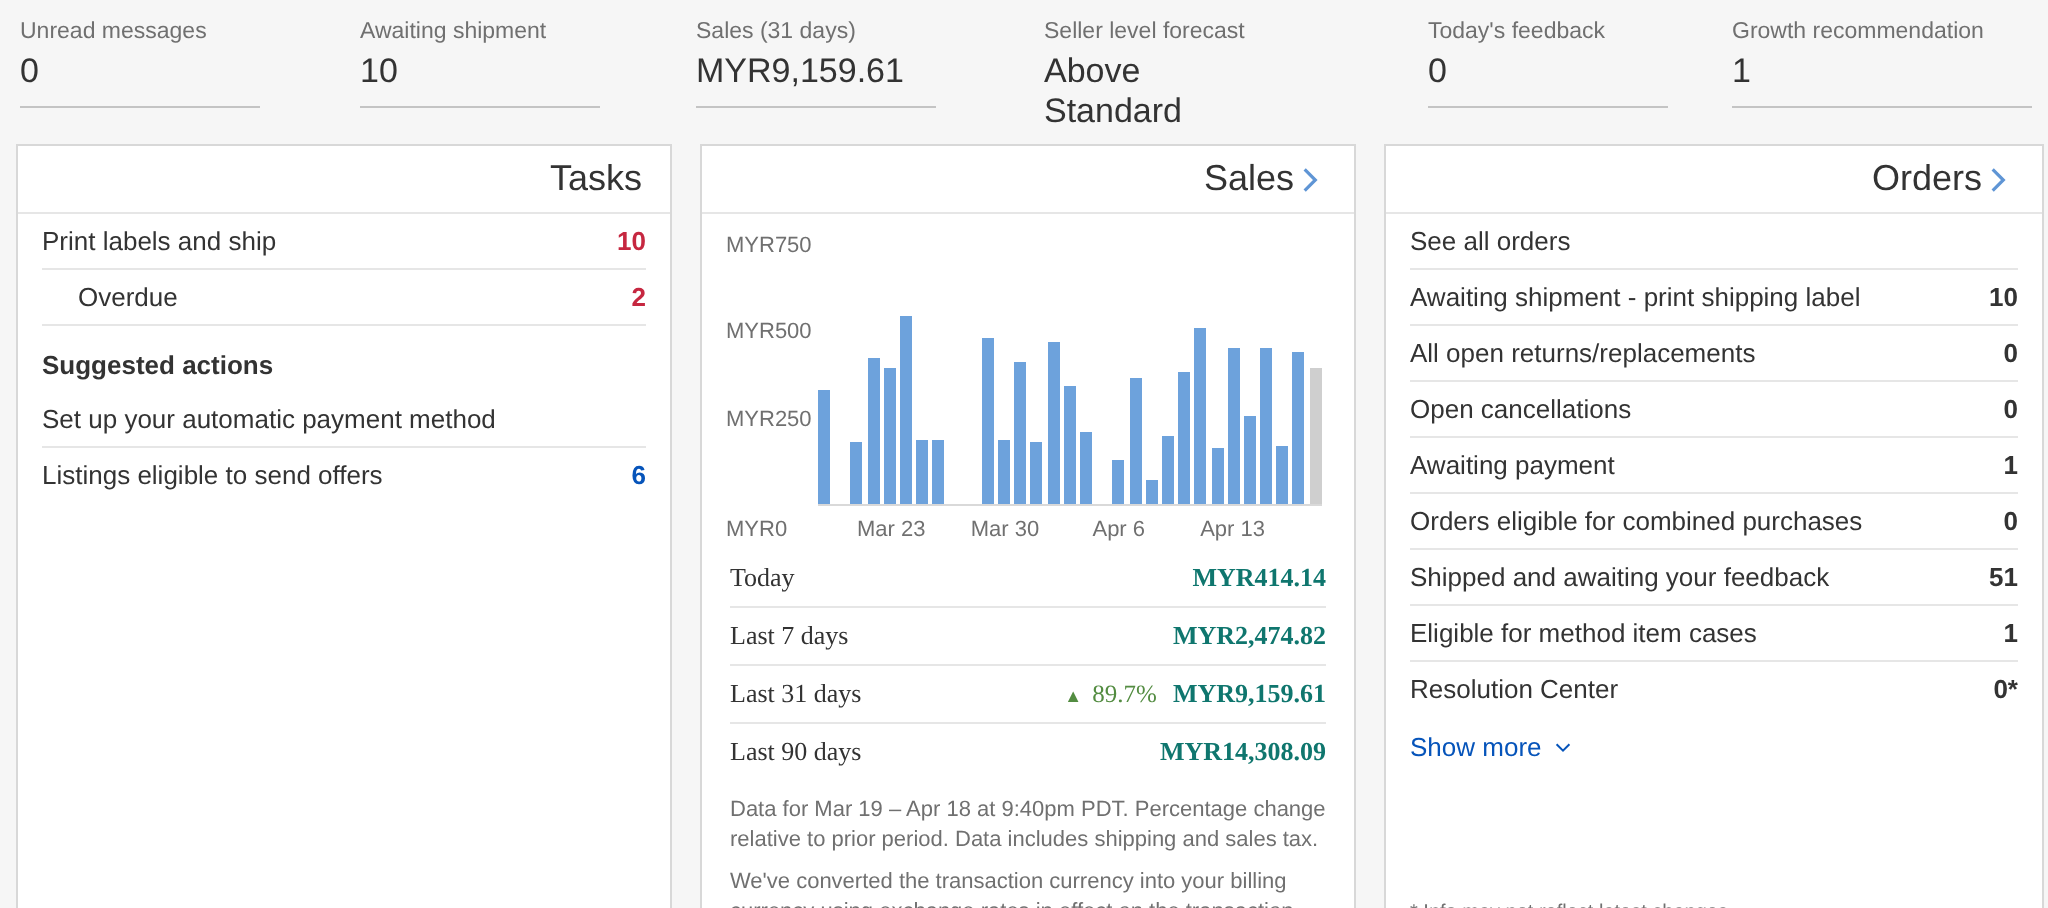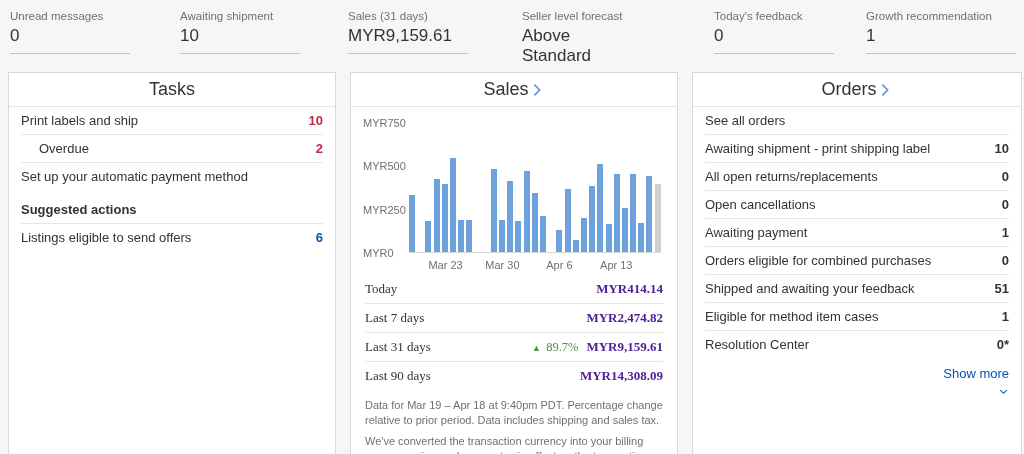--- a/index.html
+++ b/index.html
@@ -17,50 +17,50 @@
   .stat{position:absolute; top:10px;}
   .stat-label{font-size:11.5px; color:var(--muted); display:block; margin-bottom:4px;}
   .stat-value{font-size:17px; color:var(--text); padding-bottom:7px; border-bottom:1px solid var(--underline); width:120px;}
   .stat:last-child .stat-value{width:150px;}
 
   
   .panel{position:absolute; top:72px; height:520px; background:var(--panel); border:1px solid var(--panel-border);}
   .panel.tasks{left:8px; width:328px;}
   .panel.sales{left:350px; width:328px;}
   .panel.orders{left:692px; width:330px;}
-  .panel-h{display:flex; align-items:center; justify-content:center; height:34px; padding:0 14px; border-bottom:1px solid var(--divider);}
+  .panel-h{display:flex; align-items:center; justify-content:flex-end; height:34px; padding:0 14px; border-bottom:1px solid var(--divider);}
   .panel-h h2{font-size:18px; font-weight:400; color:var(--text);}
   .chev-right{width:16px; height:16px; stroke:var(--chev); stroke-width:2.4; fill:none; cursor:pointer;}
 
   
   .rows{padding:0 12px;}
   .lrow{display:flex; justify-content:space-between; align-items:center; padding:6px 0; font-size:13px; color:var(--text);}
   .lrow .lval{font-weight:700; color:var(--text);}
   .lrow .lval.red{color:var(--red);}
   .lrow .lval.blue{color:var(--blue);}
   .lrow.indent .llabel{padding-left:18px;}
   .lrow.bold .llabel{font-weight:700;}
   .divider{border-top:1px solid var(--divider);}
-  .showmore{display:flex; align-items:flex-end; gap:5px; padding:8px 0; font-size:13px; color:var(--blue); cursor:pointer;flex-direction:column;}
+  .showmore{display:flex; align-items:center; gap:5px; padding:8px 0; font-size:13px; color:var(--blue); cursor:pointer;}
   .chev-down{width:11px; height:11px; stroke:var(--blue); stroke-width:2.2; fill:none;}
   .orders-note{margin-top:62px; padding:0 12px; font-size:10px; color:var(--muted);}
 
   
   .chart{position:relative; margin-top:8px; height:160px;}
   .plot{position:absolute; left:58px; top:8px; width:252px; height:130px; border-bottom:1px solid #d9d9d9; display:flex; align-items:flex-end; justify-content:space-between;}
   .bar{width:6px; background:var(--chartblue);}
   .bar.gray{background:var(--graybar);}
   .ytick{position:absolute; left:12px; width:46px; font-size:11px; color:var(--muted);}
   .xtick{position:absolute; font-size:11px; color:var(--muted); transform:translateX(-50%); white-space:nowrap;}
 
   
   .ssum{padding:0 14px;font-family:Liberation Serif, serif;}
   .srow{display:flex; justify-content:space-between; align-items:center; padding:6px 0; font-size:13px; color:var(--text); min-height:27px;}
   .srow + .srow{border-top:1px solid var(--divider);}
-  .sval{font-weight:700; color:#4c1d95;}
+  .sval{font-weight:700; color:#0f766e;}
   .schange{color:var(--green); font-weight:400; margin-right:8px; font-size:12.5px;}
   .schange .tri{font-size:9px; margin-right:2px;}
   .foot{padding:8px 14px 0; font-size:11px; line-height:1.32; color:var(--muted);}
   .foot p{margin-bottom:7px;}
 </style>
 </head>
 <body>
 
 <div class="screen">
 
@@ -99,25 +99,25 @@
         <div class="lrow">
           <span class="llabel">Print labels and ship</span>
           <span class="lval red">10</span>
         </div>
         <div class="divider"></div>
         <div class="lrow indent">
           <span class="llabel">Overdue</span>
           <span class="lval red">2</span>
         </div>
         <div class="divider"></div>
-        <div class="lrow">
-          <span class="llabel">Set up your automatic payment method</span>
-        </div>
         <div class="lrow bold" style="margin-top: 6px;">
           <span class="llabel">Suggested actions</span>
+        </div>
+        <div class="lrow">
+          <span class="llabel">Set up your automatic payment method</span>
         </div>
         <div class="divider"></div>
         <div class="lrow">
           <span class="llabel">Listings eligible to send offers</span>
           <span class="lval blue">6</span>
         </div>
       </div>
   </section>
 
   <section class="panel sales">
@@ -154,21 +154,21 @@
           <div class="bar" title="Apr 10: MYR380" style="height: 66px;"></div>
           <div class="bar" title="Apr 11: MYR505" style="height: 88px;"></div>
           <div class="bar" title="Apr 12: MYR160" style="height: 28px;"></div>
           <div class="bar" title="Apr 13: MYR450" style="height: 78px;"></div>
           <div class="bar" title="Apr 14: MYR255" style="height: 44px;"></div>
           <div class="bar" title="Apr 15: MYR450" style="height: 78px;"></div>
           <div class="bar" title="Apr 16: MYR165" style="height: 29px;"></div>
           <div class="bar" title="Apr 17: MYR440" style="height: 76px;"></div>
           <div class="bar gray" title="Apr 18: MYR390" style="height: 68px;"></div>
         </div>
-        <div class="ytick" style="top: 132px;">MYR0</div>
+        <div class="ytick" style="top: 144px;">MYR0</div>
         <div class="ytick" style="top: 88.6667px;">MYR250</div>
         <div class="ytick" style="top: 45.3333px;">MYR500</div>
         <div class="ytick" style="top: 2px;">MYR750</div>
         <div class="xtick" style="left: 94.5806px; top: 144px;">Mar 23</div>
         <div class="xtick" style="left: 151.484px; top: 144px;">Mar 30</div>
         <div class="xtick" style="left: 208.387px; top: 144px;">Apr 6</div>
         <div class="xtick" style="left: 265.29px; top: 144px;">Apr 13</div>
       </div>
     <div class="ssum" id="sales-summary">
         <div class="srow">

